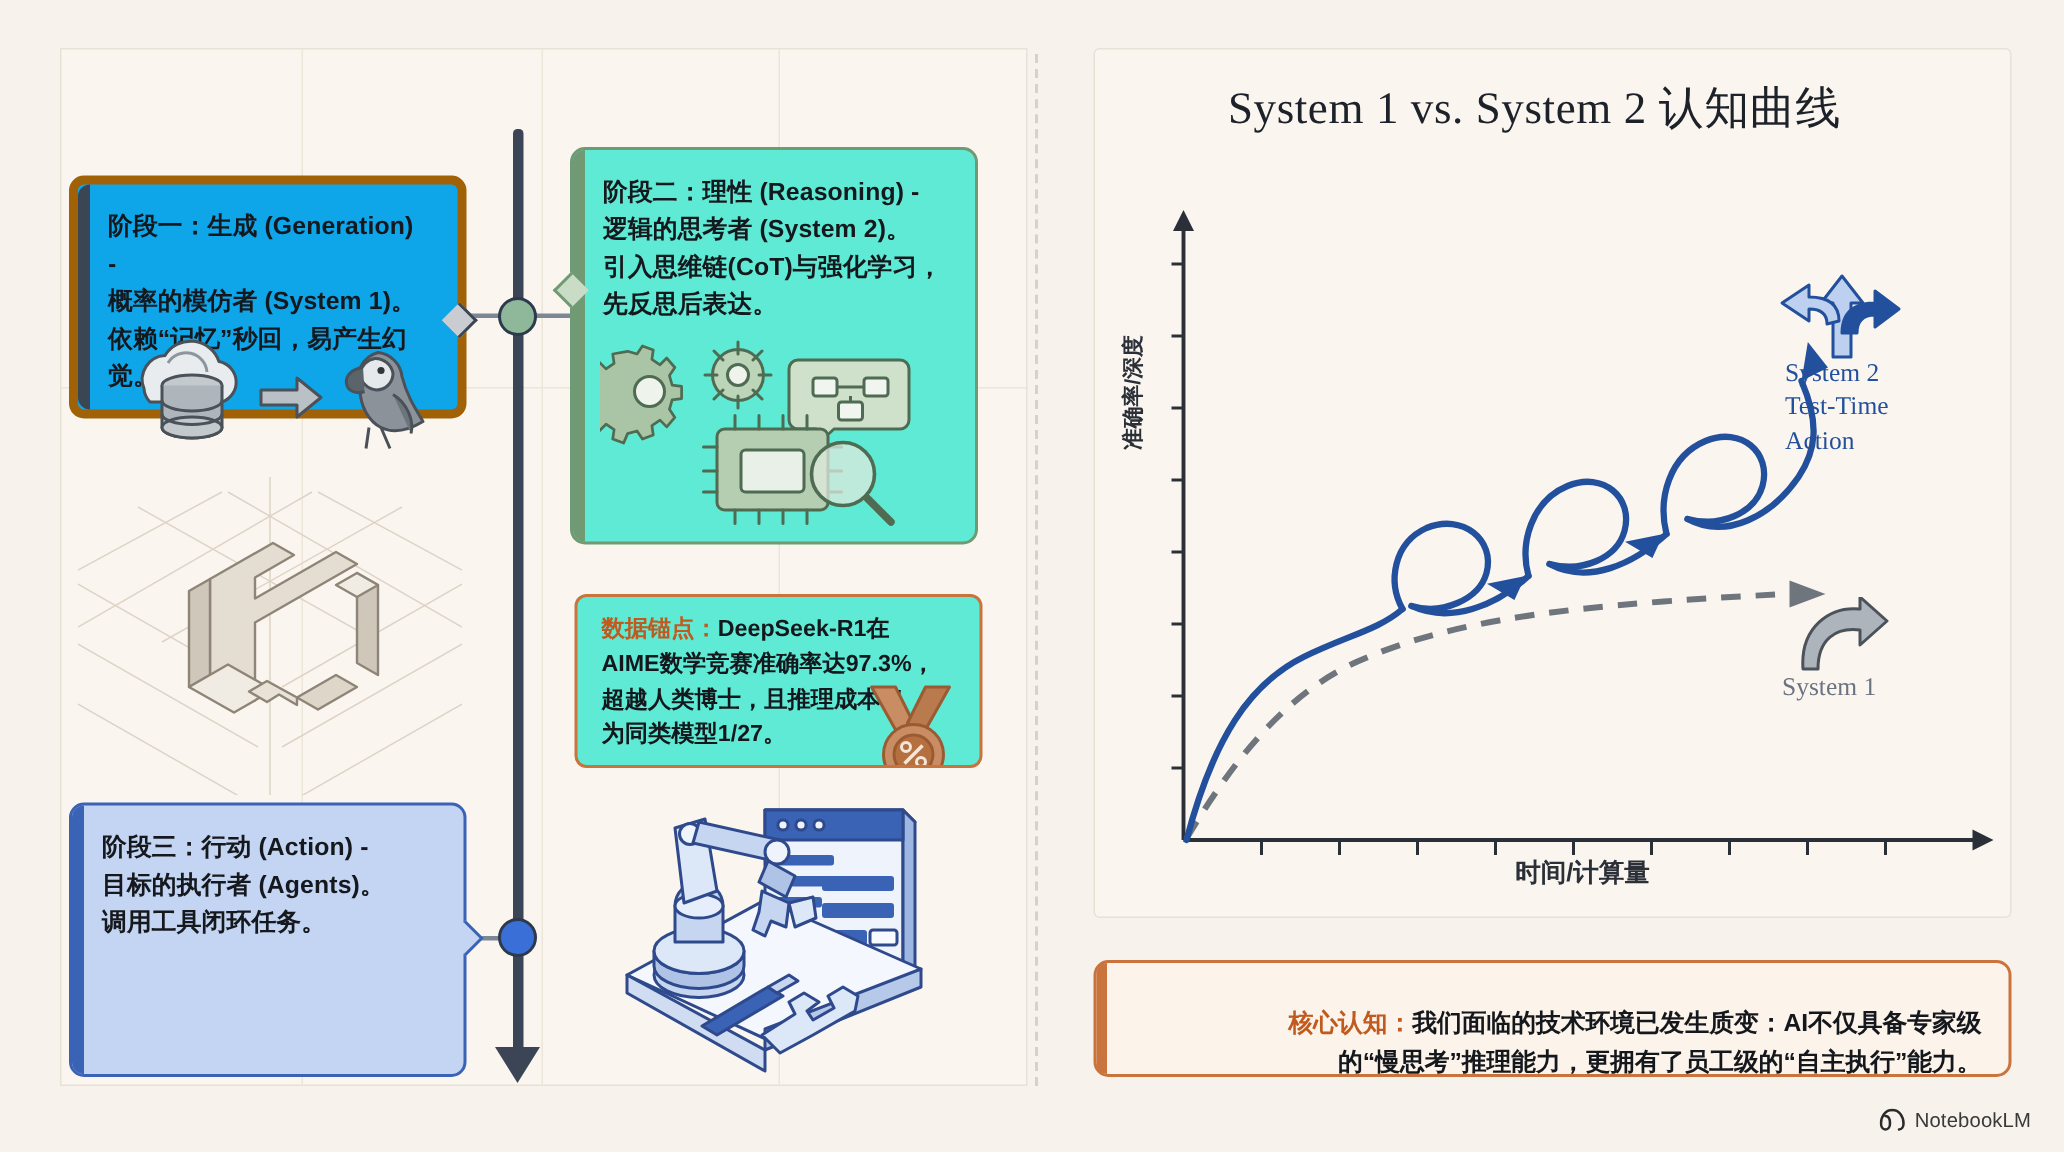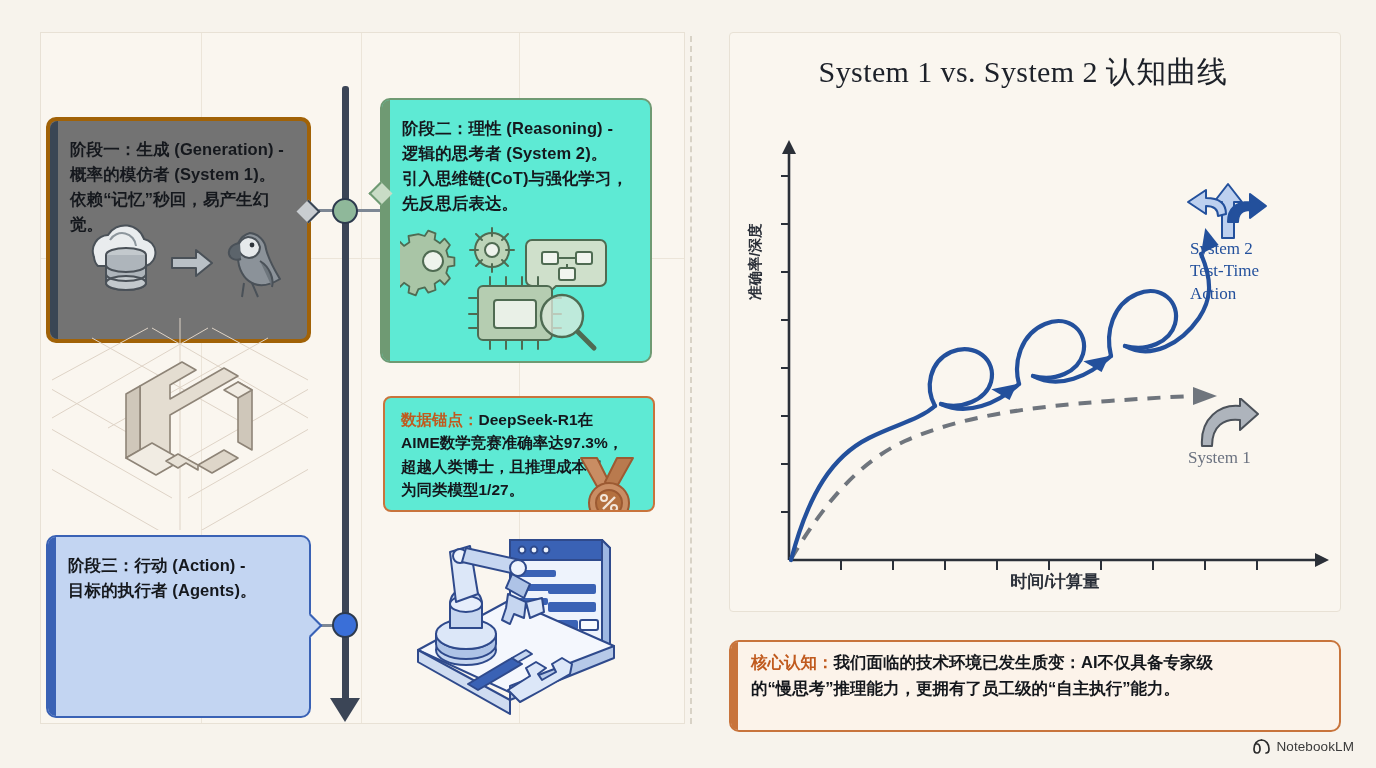--- a/index.html
+++ b/index.html
@@ -56,22 +56,22 @@
     border-radius: 10px;
     padding: 16px 20px 0 20px;
   }
   .card-bar { position: absolute; left: 0; top: 0; bottom: 0; width: 8px; border-radius: 10px 0 0 10px; }
   .card p {
     font-size: 16.5px; line-height: 1.52; color: #15181d; font-weight: 700;
     letter-spacing: .1px;
   }
 
   .card-gen {
-    left: 46px; top: 117px; width: 265px; height: 226px;
-    background: #737373; border: 4px solid #a16207;
+    left: 46px; top: 117px; width: 265px; height: 162px;
+    background: #0ea5e9; border: 6px solid #a16207;
   }
   .card-gen .card-bar { background: #3a4654; }
 
   .card-rea {
     left: 380px; top: 98px; width: 272px; height: 265px;
     background: #5eead4; border: 2px solid #6f9a73;
   }
   .card-rea .card-bar { background: #6f9a73; }
 
   .card-act {
@@ -127,23 +127,24 @@
   }
   .sys1-label {
     position: absolute; left: 1188px; top: 448px;
     font-family: "Liberation Serif", serif;
     font-size: 17px; color: #6b7280;
   }
 
   
   .insight-box {
     position: absolute; left: 729px; top: 640px;
-    width: 612px; height: 92px;
+    width: 612px; height: 78px;
     background: #fcf3ea; border: 2px solid #c8743c; border-radius: 10px;
-    padding: 8px 18px 0 20px;
+    padding: 28px 18px 0 20px;
+    text-align: right;
   }
   .insight-box .card-bar { background: #c8743c; width: 7px; border-radius: 10px 0 0 10px; }
   .insight-box p { font-size: 16.5px; line-height: 1.55; color: #14171c; font-weight: 700; }
   .insight-label { color: #c05a1e; }
 
   
   .watermark {
     position: absolute; right: 22px; bottom: 14px;
     display: flex; align-items: flex-end; gap: 6px;
     font-size: 13.5px; color: #3a3a3a; letter-spacing: .1px;
@@ -266,20 +267,21 @@
         <circle cx="43" cy="52" r="3" fill="none" stroke="#f3e6da" stroke-width="2"></circle>
       </g>
     </svg>
   </div>
 
   <div class="card card-act">
     <div class="card-bar"></div>
     <div class="notch" style="right:-10px; top:80px; background:#c3d5f2; border-right:2px solid #3a62b5; border-top:2px solid #3a62b5;"></div>
     <p>阶段三：行动 (Action) -</p>
     <p>目标的执行者 (Agents)。</p>
+    <p>调用工具闭环任务。</p>
   </div>
 
   <svg class="illus" style="left:52px; top:318px;" width="256" height="212" viewBox="0 0 256 212">
     <g stroke="#ded3c6" stroke-width="1">
       <path d="M-20 60 L120 140 M-20 100 L120 180 M-20 140 L120 220 M40 20 L200 110 M100 10 L256 100 M160 10 L256 62"></path>
       <path d="M276 60 L136 140 M276 100 L136 180 M276 140 L136 220 M216 20 L56 110 M156 10 L0 100 M96 10 L0 62"></path>
     </g>
     <path d="M128 0 V212" stroke="#ded3c6" stroke-width="1"></path>
     <g stroke="#8e8477" stroke-width="1.6" stroke-linejoin="round">
       <path d="M88 68 l42 -24 l14 8 l-26 15 l0 14 l54 -31 l14 8 l-68 39 l0 52 l-30 -17 z" fill="#e4ddd1"></path>

